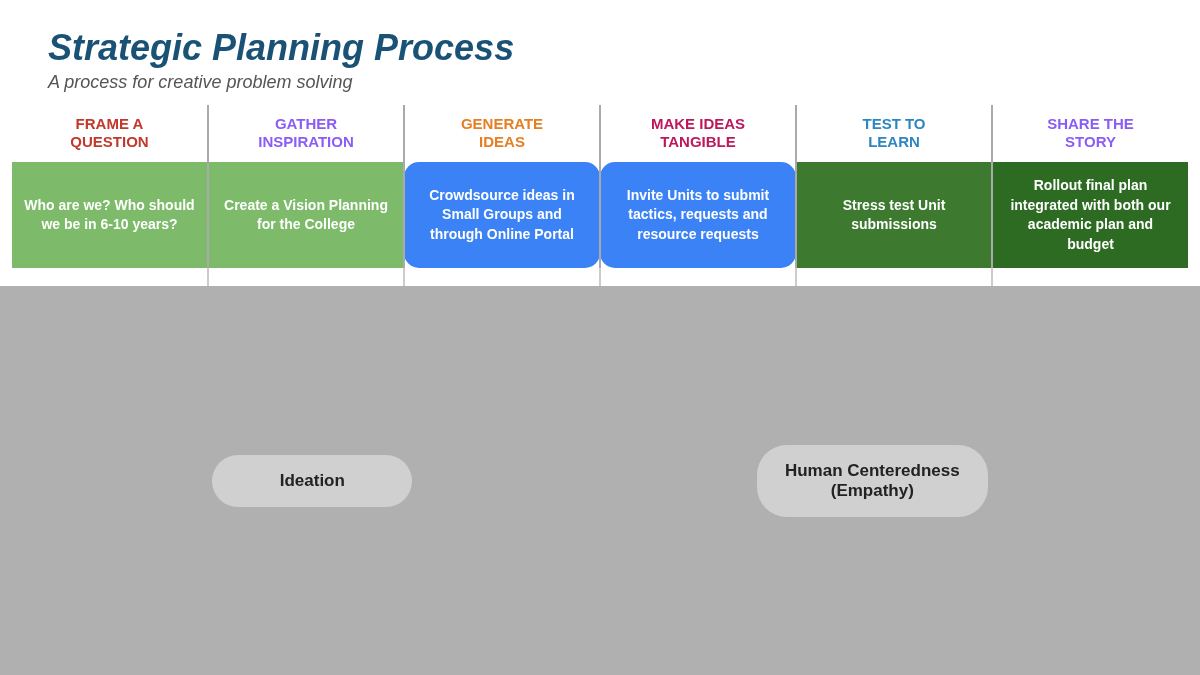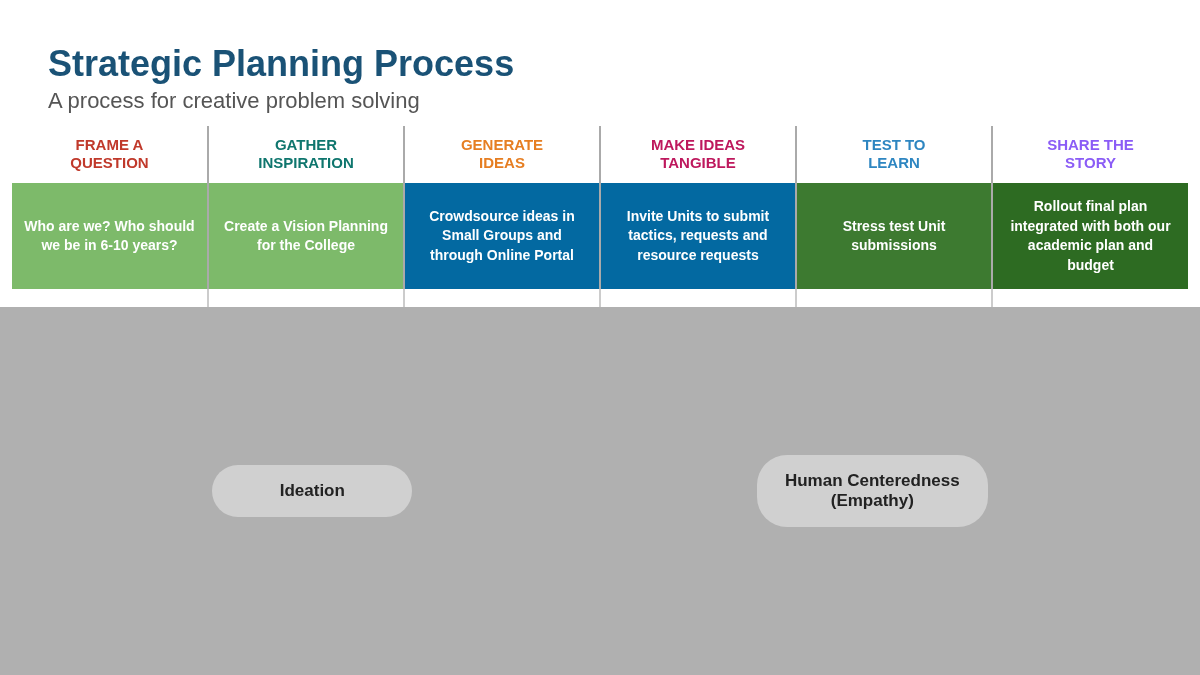--- a/index.html
+++ b/index.html
@@ -14,31 +14,32 @@
     .container {
       width: 1200px;
       height: 675px;
       display: flex;
       flex-direction: column;
       background: #ffffff;
     }
 
     
     .header {
-      padding: 44px 48px 12px 48px;
+      padding: 28px 48px 12px 48px;
       background: #ffffff;
+      font-style: italic;
     }
     .header-title {
       font-size: 36px;
       font-weight: 700;
       color: #1a5276;
       line-height: 1.1;
     }
     .header-subtitle {
-      font-size: 22px;
+      font-size: 18px;
       color: #555;
       margin-top: 4px;
     }
 
     
     .table-section {
       flex: 0 0 auto;
       padding: 0 12px;
       background: #ffffff;
     }
@@ -57,21 +58,21 @@
       font-weight: 800;
       line-height: 1.25;
       border-right: 2px solid #aaa;
       vertical-align: top;
     }
     .process-table .header-row th:last-child {
       border-right: none;
     }
 
     .col-frame { color: #c0392b; }
-    .col-gather { color: #0f766e; }
+    .col-gather { color: #8b5cf6; }
     .col-generate { color: #e67e22; }
     .col-make { color: #be185d; }
     .col-test { color: #2e86c1; }
     .col-share { color: #8b5cf6; }
 
     
     .process-table .content-row td {
       padding: 14px 12px;
       text-align: center;
       font-size: 14px;
@@ -79,21 +80,21 @@
       color: #fff;
       vertical-align: middle;
       border-right: 2px solid #aaa;
       line-height: 1.4;
     }
     .process-table .content-row td:last-child {
       border-right: none;
     }
 
     .bg-light-green { background-color: #7dba6a; }
-    .bg-medium-green { background-color: #0369a1; }
+    .bg-medium-green { background-color: #3b82f6; border-radius: 15px; }
     .bg-dark-green { background-color: #3d7a30; }
     .bg-darkest-green { background-color: #2d6b22; }
 
     
     .process-table .spacer-row td {
       height: 18px;
       background: #ffffff;
       border-right: 2px solid #ccc;
     }
     .process-table .spacer-row td:last-child {

